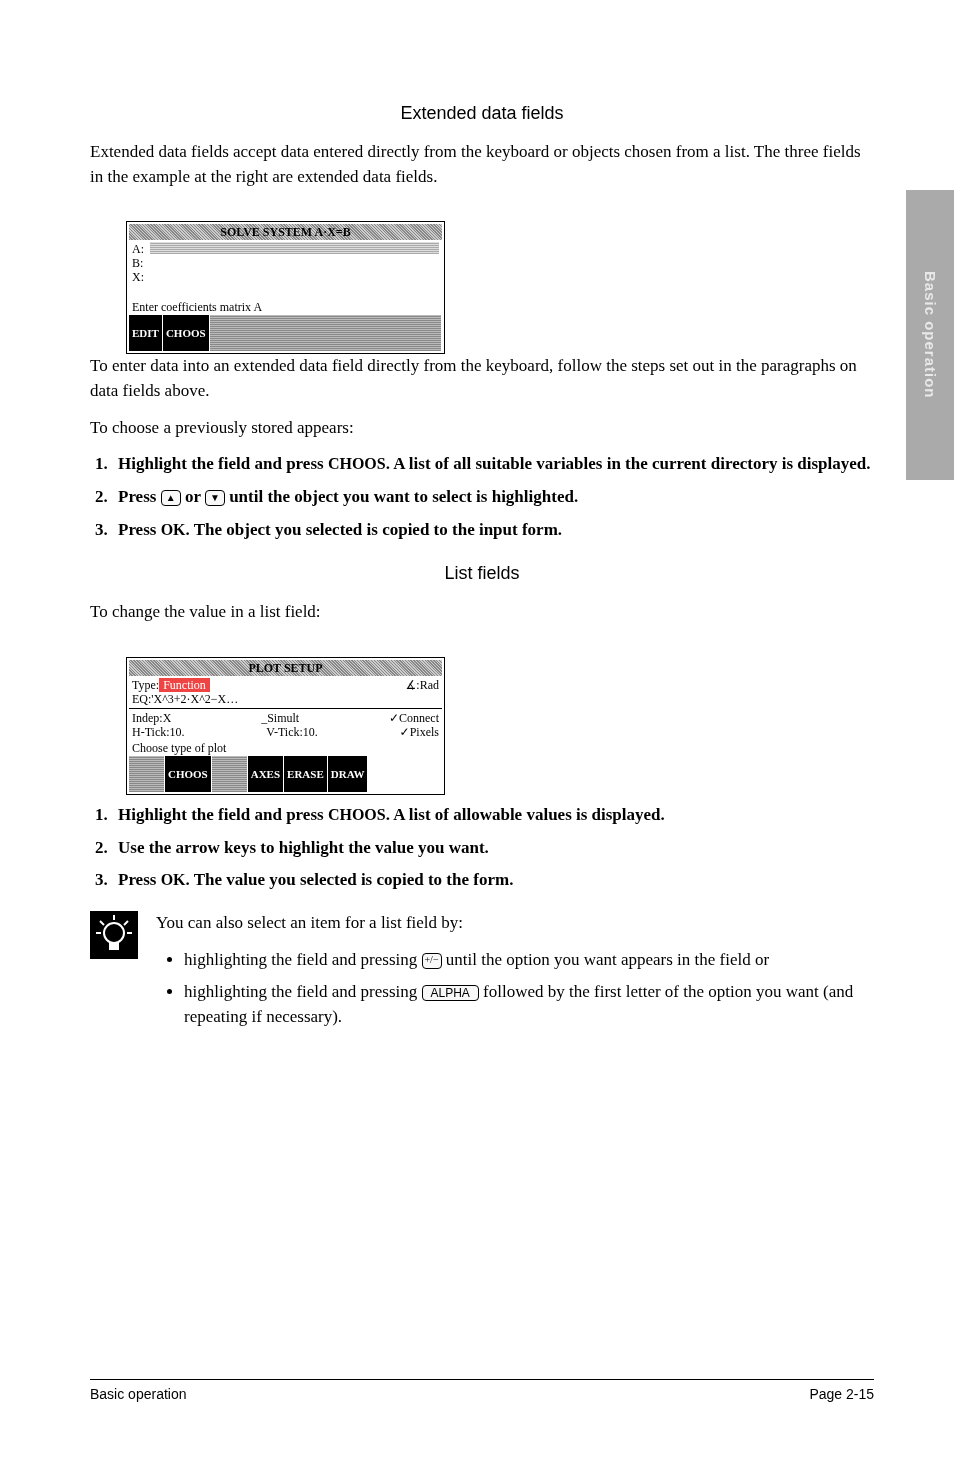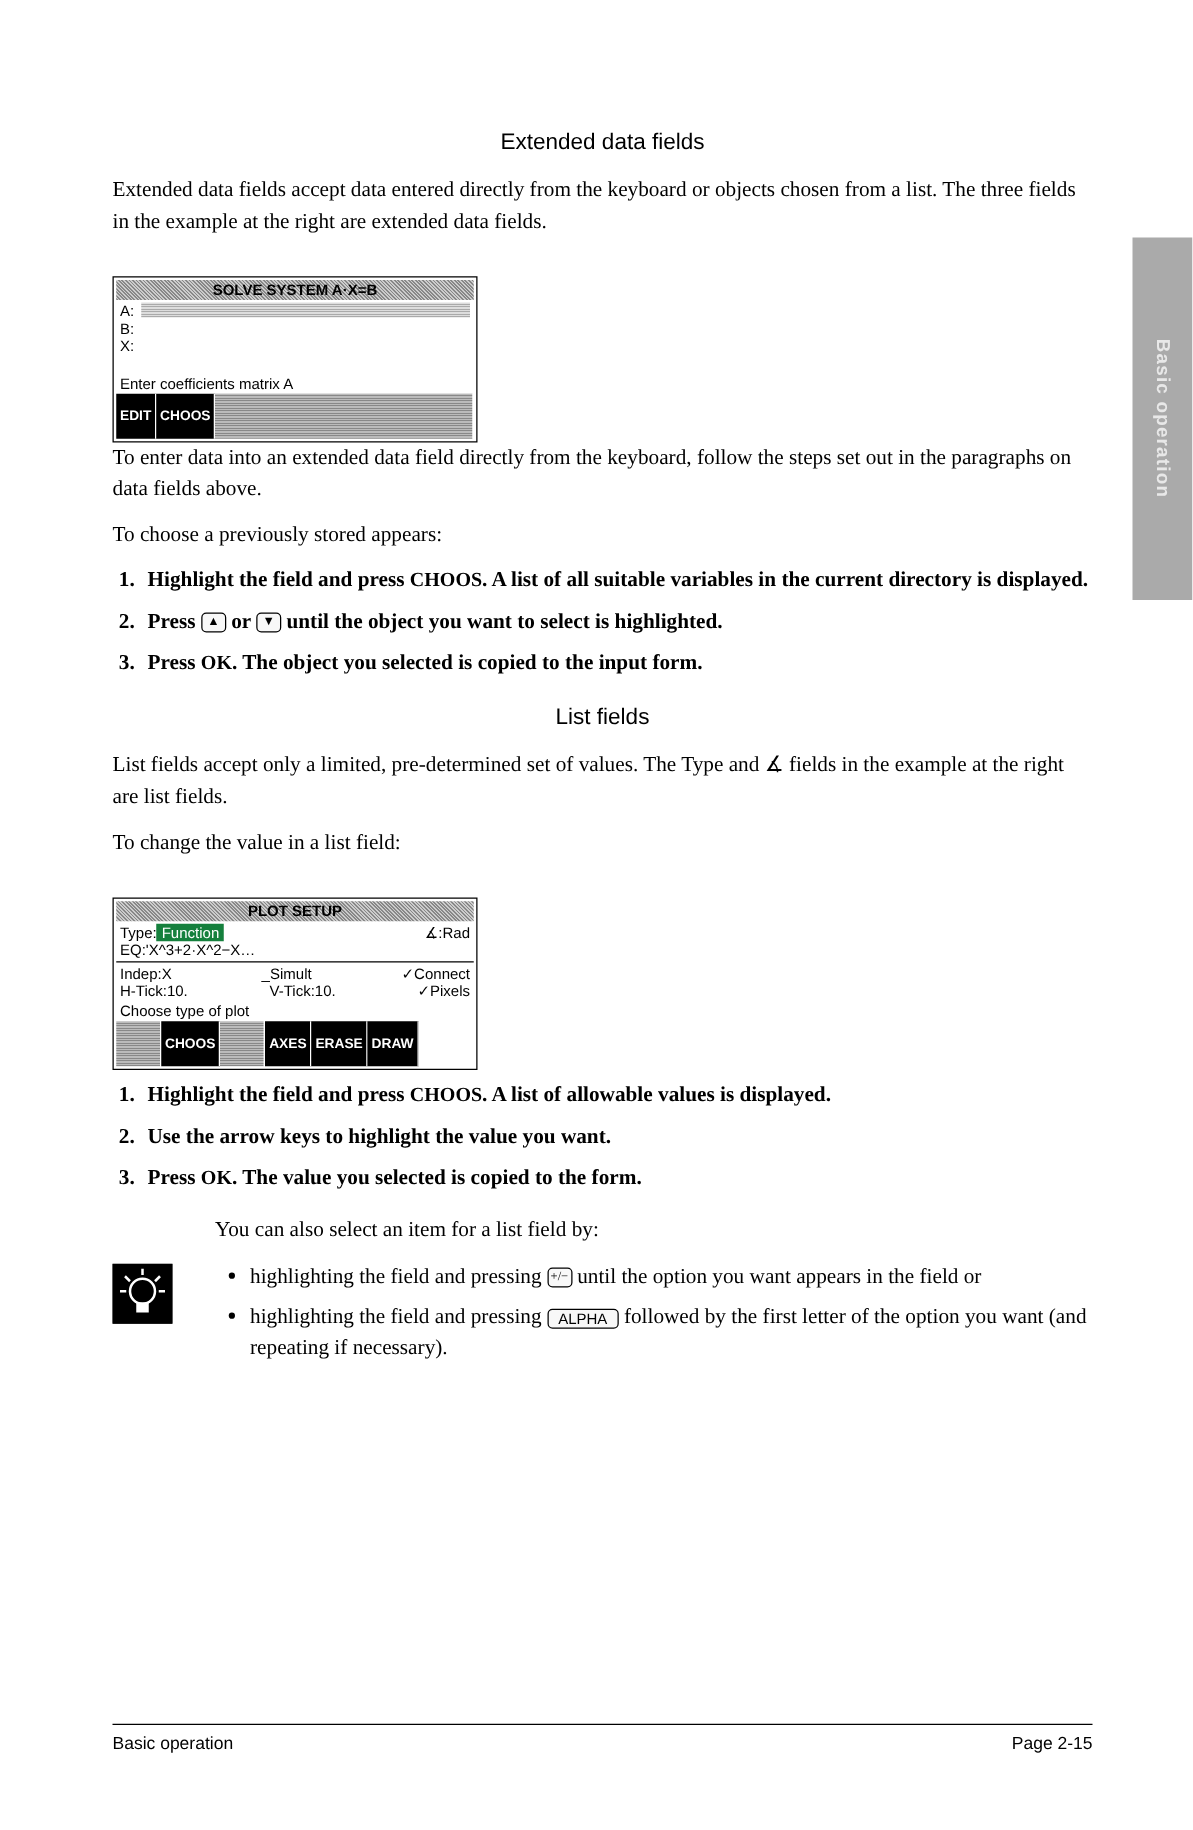--- a/index.html
+++ b/index.html
@@ -44,38 +44,39 @@
   p { margin-bottom: 12px; }
   .section-row {
     display: flex;
     gap: 20px;
     align-items: flex-start;
     flex-direction: column;
   }
   .section-text { flex: 1 1 auto; }
   .screen {
     flex: 0 0 auto;
-    width: 292px;
+    width: 319px;
     border: 1px solid #000;
     padding: 2px;
-    font-family: Liberation Sans, sans-serif;
+    font-family: Liberation Serif, serif;
     font-size: 12px;
     line-height: 14px;
     color: #000;
     background: #fff;
+    margin-left: 36px;
   }
   .screen .titlebar {
     background: repeating-linear-gradient(45deg, #888, #888 1px, #ccc 1px, #ccc 2px);
     text-align: center;
     font-weight: bold;
     padding: 1px 0;
     margin-bottom: 2px;
   }
   .screen .row { padding: 0 3px; display: flex; gap: 6px; }
-  .screen .hl { background: #15803d; color: #fff; padding: 0 4px; }
+  .screen .hl { background: #ef4444; color: #fff; padding: 0 4px; }
   .screen .fill {
     flex: 1;
     background: repeating-linear-gradient(0deg, #aaa, #aaa 1px, #ddd 1px, #ddd 2px);
     height: 12px;
   }
   .screen .helpline { padding: 2px 3px 0 3px; }
   .screen .menubar {
     display: flex;
     gap: 0;
     margin-top: 1px;
@@ -120,22 +121,22 @@
     border-radius: 4px;
     padding: 0 8px;
     font-size: 12px;
     font-family: Arial, sans-serif;
     vertical-align: middle;
     background: #f8f8f8;
     line-height: 14px;
   }
   .tip-row {
     display: flex;
-    gap: 34px;
-    align-items: center;
+    gap: 18px;
+    align-items: flex-start;
     margin-top: 10px;
   }
   .tip-icon {
     flex: 0 0 48px;
     width: 48px;
     height: 48px;
     background: #000;
     position: relative;
   }
   .tip-icon svg { width: 100%; height: 100%; }
@@ -204,21 +205,20 @@
   </li>
   <li>
     <span>Press </span><span class="smallcaps">OK</span><span>. The object you selected is copied to the input form.</span>
   </li>
 </ol>
 
 <h2>List fields</h2>
 
 <div class="section-row">
   <div class="section-text">
-    <p>List fields accept only a limited, pre-determined set of values. The Type and ∡ fields in the example at the right are list fields.</p>
     <p>To change the value in a list field:</p>
   </div>
   <div class="screen">
     <div class="titlebar">PLOT SETUP</div>
     <div class="screen-row2">
       <span><span>Type:</span><span class="hl">Function</span></span>
       <span>∡:Rad</span>
     </div>
     <div class="row">
         <span>EQ:'X^3+2·X^2−X…</span>

